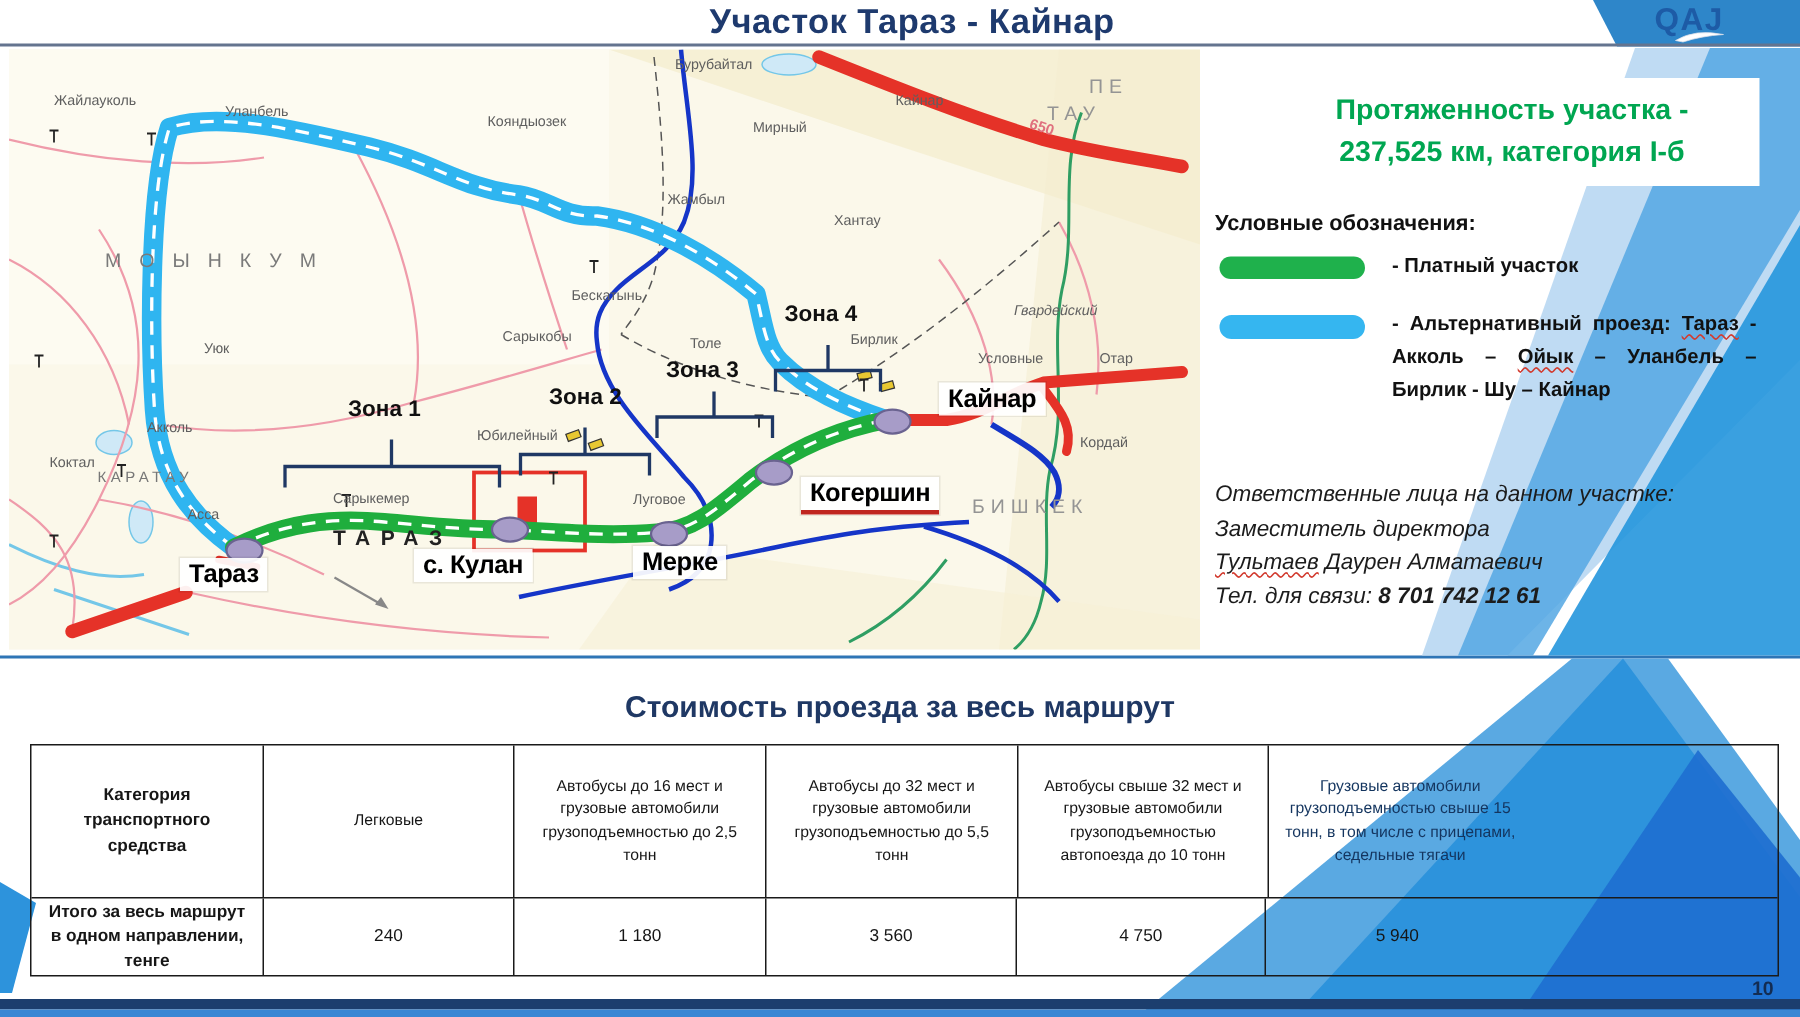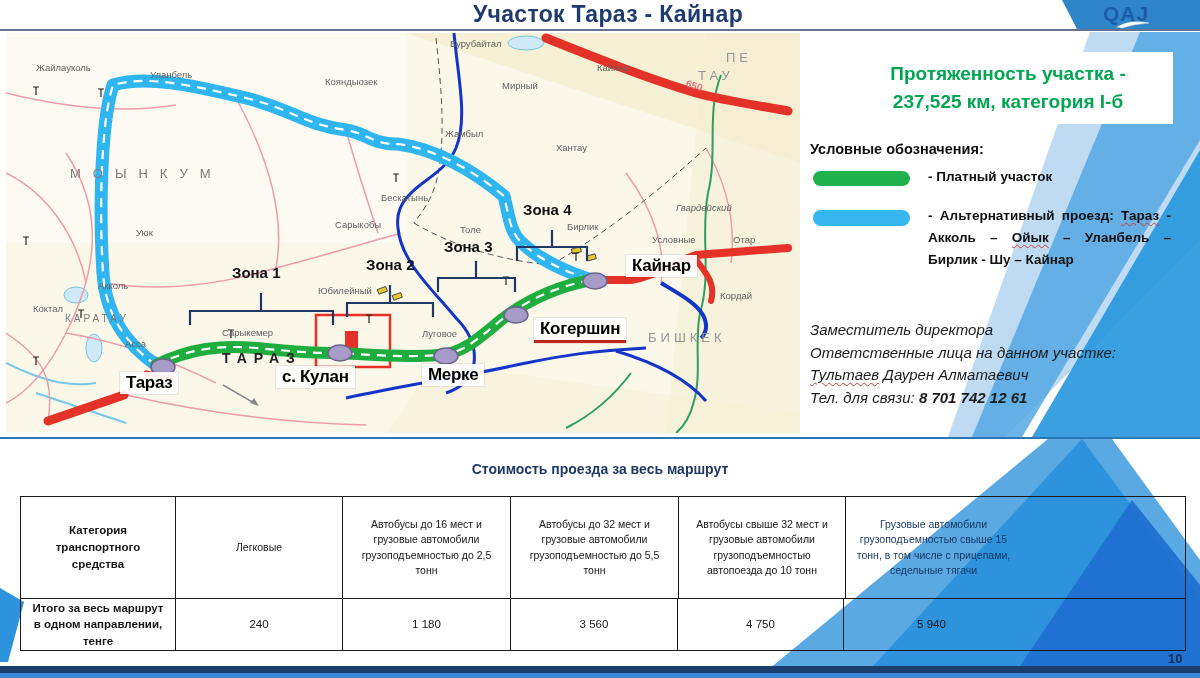--- a/index.html
+++ b/index.html
@@ -45,21 +45,21 @@
   .leg-label{position:absolute;left:928px;z-index:2;font-weight:bold;font-size:13.5px;color:#111;}
   .leg-label.one{top:169px;}
   .leg-label.two{top:205px;width:243px;line-height:22px;text-align:justify;}
   .wavy{text-decoration:underline wavy #d23a2e 1px;text-underline-offset:2px;}
   .contacts{position:absolute;left:810px;top:319px;width:352px;z-index:2;font-style:italic;
             font-size:15px;line-height:1.5;color:#1c1c1c;}
   .contacts .phone{font-weight:bold;}
 
   
   .table-title{position:absolute;top:461px;left:0;right:0;text-align:center;z-index:3;
-               font-weight:bold;font-size:14px;color:#1f3864;}
+               font-weight:bold;font-size:20px;color:#1f3864;}
   .price-table{position:absolute;left:20px;top:496px;width:1166px;z-index:3;
                border:1.5px solid #1a1a1a;display:flex;flex-direction:column;}
   .tr{display:flex;}
   .tr.head{height:102px;border-bottom:1.5px solid #1a1a1a;}
   .tr.body{height:51px;}
   .td{display:flex;align-items:center;justify-content:center;text-align:center;
       padding:4px 10px;border-right:1.5px solid #1a1a1a;font-size:10.5px;line-height:1.45;color:#161616;}
   .td:last-child{border-right:none;}
   .w1{flex:0 0 155px;} .w2{flex:0 0 167px;} .w3{flex:0 0 168px;} .w4{flex:0 0 168px;}
   .w5{flex:0 0 167px;} .w6{flex:0 0 166px;} .w7{flex:0 0 175px;}
@@ -253,22 +253,22 @@
     <div>237,525 км, категория I-б</div>
   </div>
 
   <div class="legend-title">Условные обозначения:</div>
   <div class="leg-bar green"></div>
   <div class="leg-label one">- Платный участок</div>
   <div class="leg-bar blue"></div>
   <div class="leg-label two"><span>- Альтернативный проезд: </span><span class="wavy">Тараз</span><span> - Акколь – </span><span class="wavy">Ойык</span><span> – Уланбель – Бирлик - Шу – Кайнар</span></div>
 
   <div class="contacts">
+    <div>Ответственные лица на данном участке:</div>
     <div>Заместитель директора</div>
-    <div>Ответственные лица на данном участке:</div>
     <div><span class="wavy">Тультаев</span><span> Даурен Алматаевич</span></div>
     <div><span>Тел. для связи: </span><span class="phone">8 701 742 12 61</span></div>
   </div>
 
   <div class="table-title">Стоимость проезда за весь маршрут</div>
   <div class="price-table">
     <div class="tr head">
       <div class="td w1 bold">Категория транспортного средства</div>
       <div class="td w2">Легковые</div>
       <div class="td w3">Автобусы до 16 мест и грузовые автомобили грузоподъемностью до 2,5 тонн</div>

